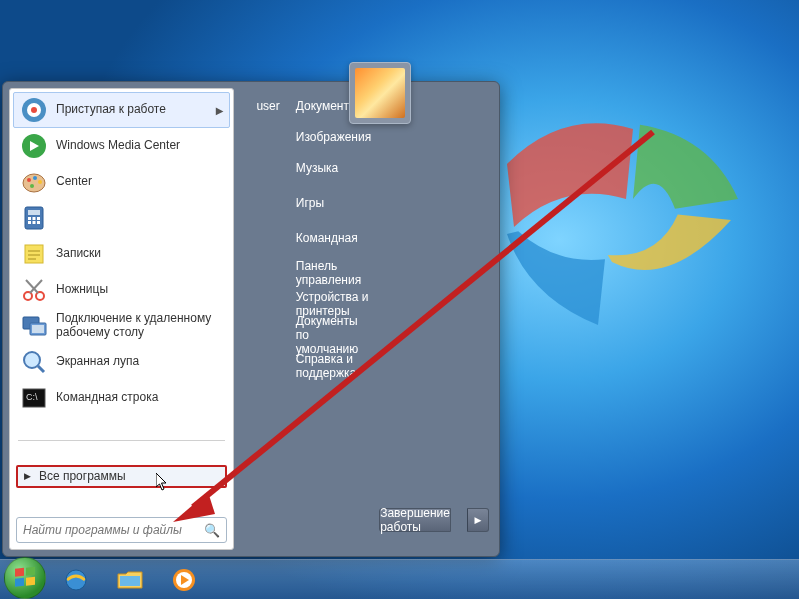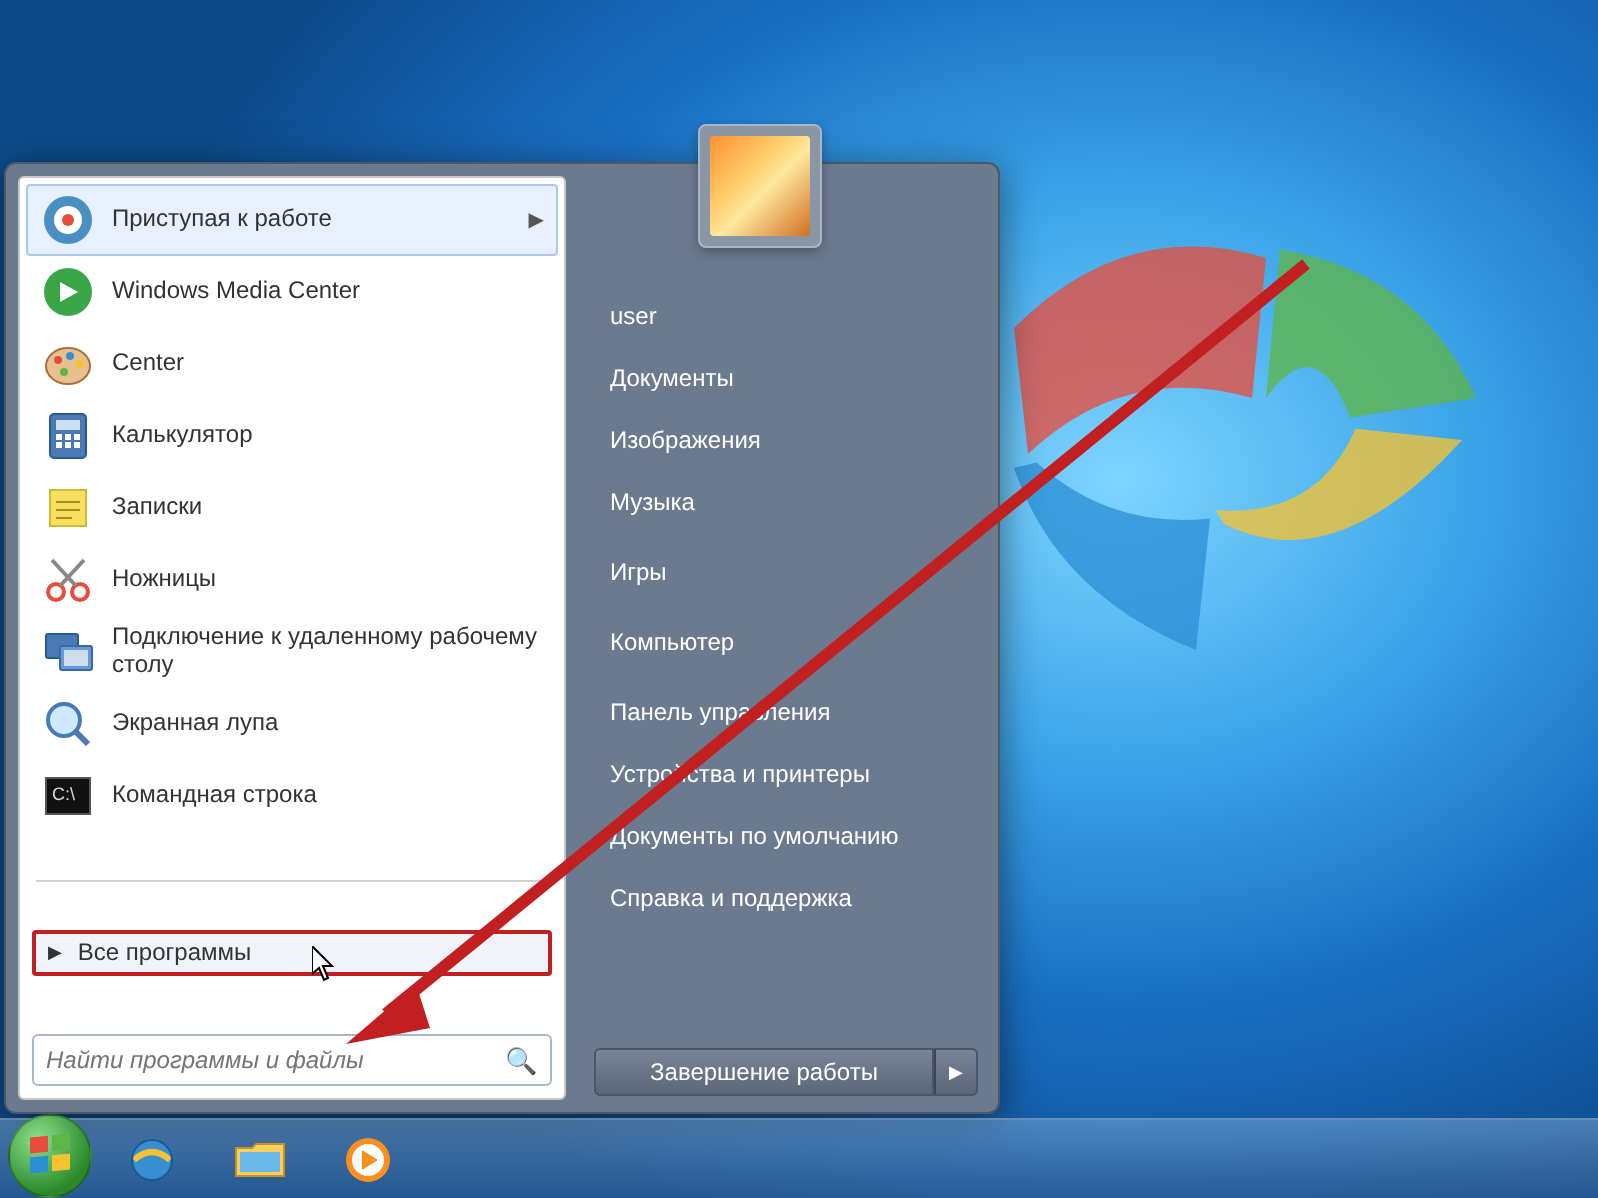--- a/index.html
+++ b/index.html
@@ -28,21 +28,21 @@
 }
 .start-orb svg { width:24px; height:24px; }
 
 .start-menu {
   position:absolute; left:2px; bottom:42px; width:498px; height:476px;
   background:#6b7a8f; border:1px solid #4a5868; border-radius:6px;
   box-shadow:0 4px 20px rgba(0,0,0,0.5);
   display:flex; overflow:visible;
 }
 .sm-left {
-  width:274px; background:#fff; margin:6px 0 6px 6px; border-radius:3px;
+  width:306px; background:#fff; margin:6px 0 6px 6px; border-radius:3px;
   display:flex; flex-direction:column; border:1px solid #c8c8c8;gap:20px;
 }
 .sm-programs { flex:1; padding:3px; }
 .prog-item {
   display:flex; align-items:center; height:36px; padding:0 6px; gap:8px;
   font-size:12px; color:#333; cursor:pointer; border:1px solid transparent; border-radius:2px;
 }
 .prog-item.hover, .prog-item:hover { background:#e8f0ff; border-color:#a8c8f0; }
 .prog-icon { width:28px; height:28px; flex-shrink:0; display:flex; align-items:center; justify-content:center; }
 .prog-label { flex:1; line-height:1.15; }
@@ -59,36 +59,36 @@
 .cursor-ptr { position:absolute; left:138px; top:6px; font-size:14px; color:#000; pointer-events:none; }
 
 .search-wrap { padding:6px; }
 .search-box {
   width:100%; height:26px; border:1px solid #a8b8c8; border-radius:3px;
   display:flex; align-items:center; background:#fff; padding:0 6px;
 }
 .search-input { flex:1; border:none; outline:none; font-size:12px; font-style:italic; color:#4d7c0f; background:transparent; }
 .search-icon { font-size:13px; color:#4a6a9a; }
 
-.sm-right { flex:1; padding:8px 10px 8px 14px; display:flex; flex-direction:column; }
+.sm-right { flex:1; padding:8px 10px 24px 14px; display:flex; }
 .user-pic-wrap {
   position:absolute; left:346px; top:-20px; width:62px; height:62px;
   background:#8a95a6; border:1px solid #aab6c6; border-radius:4px; padding:5px;
   box-shadow:0 2px 6px rgba(0,0,0,0.3);
 }
 .user-pic { width:100%; height:100%; background:linear-gradient(135deg,#ff9030,#ffd070 40%,#ffe8a0 55%,#d07020); border-radius:2px; }
 
 .right-spacer { height:52px; }
 .right-item {
   height:31px; display:flex; align-items:center; color:#fff; font-size:12px;
   padding:0 8px; cursor:pointer; border-radius:2px;
 }
 .right-gap { height:4px; }
 
-.shutdown-row { margin-top:auto; display:flex; gap:0; }
+.shutdown-row { margin-top:auto; display:flex; gap:16px; }
 .shutdown-btn {
   flex:1; height:24px; background:linear-gradient(180deg,#7a8598,#5a6578);
   border:1px solid #4a5565; border-radius:3px 0 0 3px; color:#fff; font-size:12px;
   display:flex; align-items:center; justify-content:center; cursor:pointer;
 }
 .shutdown-arrow {
   width:22px; height:24px; background:linear-gradient(180deg,#7a8598,#5a6578);
   border:1px solid #4a5565; border-left:1px solid #3a4555; border-radius:0 3px 3px 0;
   display:flex; align-items:center; justify-content:center; color:#fff; font-size:9px; cursor:pointer;
 }
@@ -152,21 +152,20 @@
                 <rect x="5" y="3" width="18" height="22" rx="2" fill="#4a7ab4" stroke="#2a5a94"></rect>
                 <rect x="8" y="6" width="12" height="5" fill="#cde"></rect>
                 <rect x="8" y="13" width="3" height="3" fill="#fff"></rect>
                 <rect x="12.5" y="13" width="3" height="3" fill="#fff"></rect>
                 <rect x="17" y="13" width="3" height="3" fill="#fff"></rect>
                 <rect x="8" y="17" width="3" height="3" fill="#fff"></rect>
                 <rect x="12.5" y="17" width="3" height="3" fill="#fff"></rect>
                 <rect x="17" y="17" width="3" height="3" fill="#fff"></rect>
               </svg>
             </span>
-            <span class="prog-label">Калькулятор</span>
           </div>
           <div class="prog-item">
             <span class="prog-icon">
               <svg width="28" height="28" viewBox="0 0 28 28">
                 <rect x="5" y="5" width="18" height="18" fill="#f7e060" stroke="#d4b830"></rect>
                 <line x1="8" y1="11" x2="20" y2="11" stroke="#a89020"></line>
                 <line x1="8" y1="15" x2="20" y2="15" stroke="#a89020"></line>
                 <line x1="8" y1="19" x2="16" y2="19" stroke="#a89020"></line>
               </svg>
             </span>
@@ -233,21 +232,21 @@
     <div class="sm-right">
       <div class="right-spacer"></div>
       <div class="right-item">user</div>
       <div id="right-list">
           <div class="right-item">Документы</div>
           <div class="right-item">Изображения</div>
           <div class="right-item">Музыка</div>
           <div class="right-gap"></div>
           <div class="right-item">Игры</div>
           <div class="right-gap"></div>
-          <div class="right-item">Компьютер</div>
+          <div class="right-item">Командная</div>
           <div class="right-gap"></div>
           <div class="right-item">Панель управления</div>
           <div class="right-item">Устройства и принтеры</div>
           <div class="right-item">Документы по умолчанию</div>
           <div class="right-item">Справка и поддержка</div>
         </div>
       <div class="shutdown-row">
         <div class="shutdown-btn">Завершение работы</div>
         <div class="shutdown-arrow">▶</div>
       </div>

